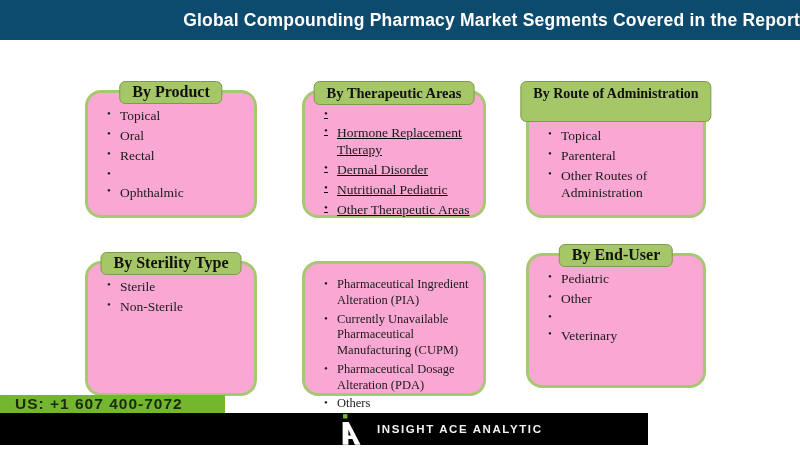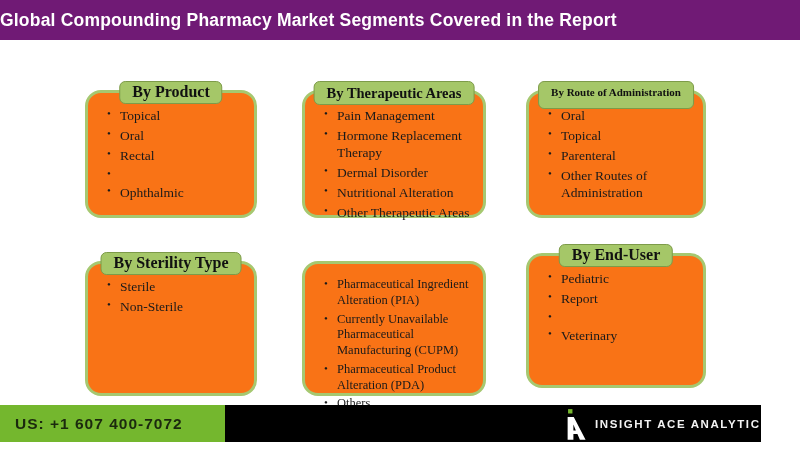--- a/index.html
+++ b/index.html
@@ -2,73 +2,73 @@
 <html><head>
 <meta charset="utf-8">
 <style>
   html,body{margin:0;padding:0;}
   body{
     width:800px;height:450px;position:relative;background:#ffffff;
     font-family:"Liberation Serif", serif;overflow:hidden;
   }
   
   .header{
-    position:absolute;top:0;left:0;width:800px;height:40px;background:#701a75;
-    display:flex;align-items:center;justify-content:flex-start;
+    position:absolute;top:0;left:0;width:800px;height:40px;background:#0c4a6e;
+    display:flex;align-items:center;justify-content:flex-end;
   }
   .header .title{
     color:#ffffff;font-family:"Liberation Sans", sans-serif;font-weight:bold;
     font-size:17.5px;letter-spacing:.2px;white-space:nowrap;
   }
   
   .box{
-    position:absolute;background:#f97316;border:3px solid #a6c870;border-radius:16px;
+    position:absolute;background:#f9a8d4;border:3px solid #a6c870;border-radius:16px;
     box-sizing:border-box;
   }
   .b0{left:85px; top:90px; width:172px;height:128px;}
-  .b1{left:302px;top:90px; width:184px;height:128px;}
+  .b1{left:302px;top:90px; width:184px;height:128px;text-decoration:underline;}
   .b2{left:526px;top:90px; width:180px;height:128px;}
   .b3{left:85px; top:261px;width:172px;height:135px;}
   .b4{left:302px;top:261px;width:184px;height:135px;}
   .b5{left:526px;top:253px;width:180px;height:135px;}
   .tab{
     position:absolute;top:-12px;left:50%;transform:translateX(-50%);
     background:#a5c768;border:1px solid #7d9b49;border-radius:6px;
     padding:1px 12px 2px 12px;white-space:nowrap;
     color:#111111;font-weight:bold;font-size:16px;line-height:1.15;
   }
   .b1 .tab,.b4 .tab{font-size:14.5px;padding-top:3px;}
-  .b2 .tab{font-size:11px;padding-top:4px;padding-bottom:9px;}
+  .b2 .tab{font-size:14px;padding-top:4px;padding-bottom:19px;}
   .box ul{
     list-style:none;margin:0;padding:14px 4px 0 10px;
     font-size:13.5px;color:#1a1a1a;
   }
   .b4 ul{font-size:12.5px;padding-top:13px;}
   .box li{display:flex;line-height:1.26;margin-bottom:3px;}
   .blt{flex:none;width:22px;text-align:center;font-size:11px;line-height:inherit;color:#1a1a1a;}
   .txt{flex:1;padding-right:2px;}
   
   .footer{
-    position:absolute;left:0;bottom:8px;width:648px;height:37px;display:flex;
+    position:absolute;left:0;bottom:18px;width:648px;height:37px;display:flex;flex-direction:column;
   }
   .footer-green{
     width:225px;flex:none;background:#74b72e;display:flex;align-items:center;
     box-sizing:border-box;padding-left:15px;
   }
   .phone{
     color:#1b290e;font-family:"Liberation Sans", sans-serif;font-weight:bold;
     font-size:15.5px;letter-spacing:1px;white-space:nowrap;
   }
   .footer-black{
     flex:1;background:#000000;display:flex;align-items:center;
   }
   .logo{margin-left:340px;flex:none;display:block;}
   .brand{
     color:#f2f2f2;font-family:"Liberation Sans", sans-serif;font-weight:bold;
-    font-size:11.5px;letter-spacing:1.6px;margin-left:9px;white-space:nowrap;
+    font-size:11.5px;letter-spacing:1.6px;margin-left:16px;white-space:nowrap;
   }
 </style>
 </head>
 <body>
 
 <div class="header">
   <div class="title">Global Compounding Pharmacy Market Segments Covered in the Report</div>
 </div>
 
 <div class="box b0">
@@ -93,33 +93,32 @@
         <span class="blt">•</span>
         <span class="txt">Ophthalmic</span>
       </li>
     </ul>
 </div>
 <div class="box b1">
   <div class="tab"><span>By Therapeutic Areas</span></div>
   <ul>
       <li>
         <span class="blt">•</span>
-        <span class="txt">Pain Management</span>
       </li>
       <li>
         <span class="blt">•</span>
         <span class="txt">Hormone Replacement Therapy</span>
       </li>
       <li>
         <span class="blt">•</span>
         <span class="txt">Dermal Disorder</span>
       </li>
       <li>
         <span class="blt">•</span>
-        <span class="txt">Nutritional Alteration</span>
+        <span class="txt">Nutritional Pediatric</span>
       </li>
       <li>
         <span class="blt">•</span>
         <span class="txt">Other Therapeutic Areas</span>
       </li>
     </ul>
 </div>
 <div class="box b2">
   <div class="tab"><span>By Route of Administration</span></div>
   <ul>
@@ -159,38 +158,38 @@
       <li>
         <span class="blt">•</span>
         <span class="txt">Pharmaceutical Ingredient Alteration (PIA)</span>
       </li>
       <li>
         <span class="blt">•</span>
         <span class="txt">Currently Unavailable Pharmaceutical Manufacturing (CUPM)</span>
       </li>
       <li>
         <span class="blt">•</span>
-        <span class="txt">Pharmaceutical Product Alteration (PDA)</span>
+        <span class="txt">Pharmaceutical Dosage Alteration (PDA)</span>
       </li>
       <li>
         <span class="blt">•</span>
         <span class="txt">Others</span>
       </li>
     </ul>
 </div>
 <div class="box b5">
   <div class="tab"><span>By End-User</span></div>
   <ul>
       <li>
         <span class="blt">•</span>
         <span class="txt">Pediatric</span>
       </li>
       <li>
         <span class="blt">•</span>
-        <span class="txt">Report</span>
+        <span class="txt">Other</span>
       </li>
       <li>
         <span class="blt">•</span>
       </li>
       <li>
         <span class="blt">•</span>
         <span class="txt">Veterinary</span>
       </li>
     </ul>
 </div>

